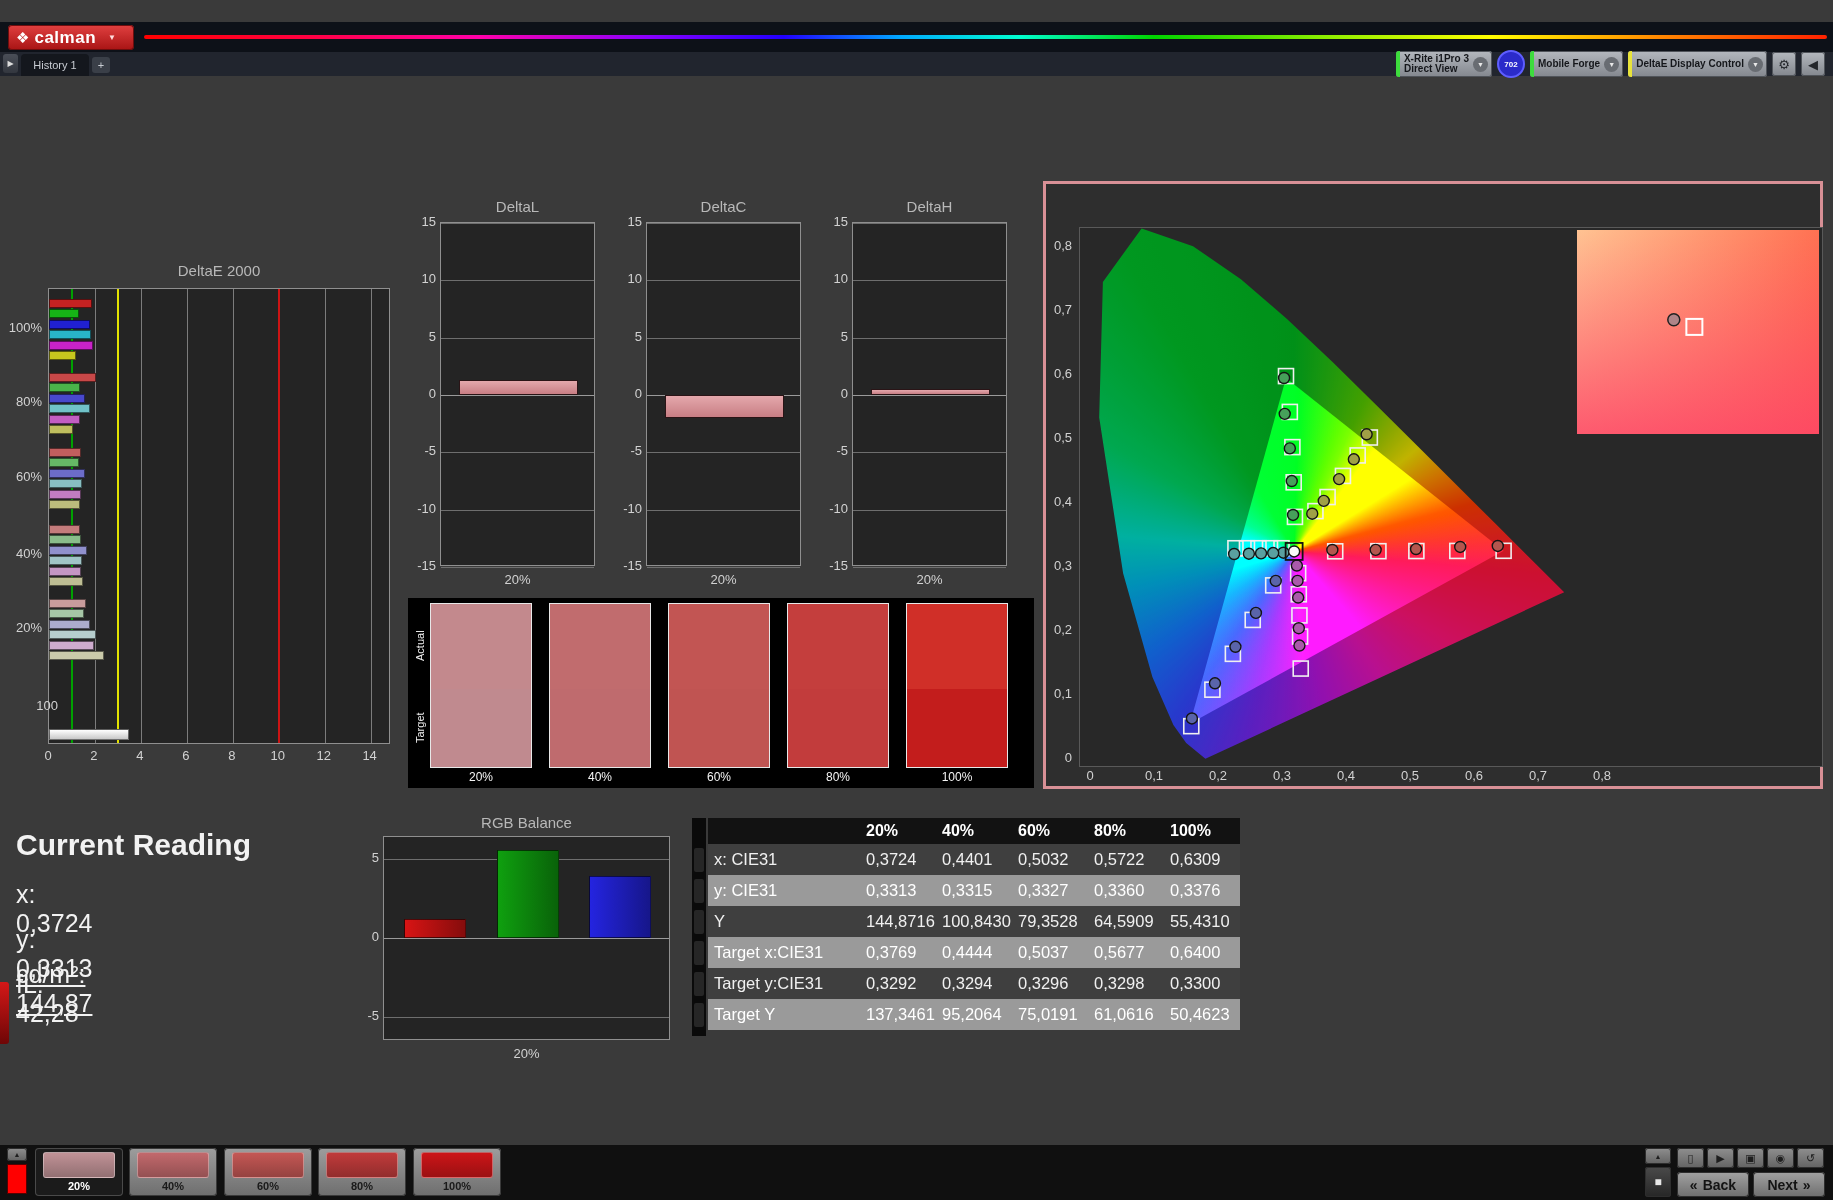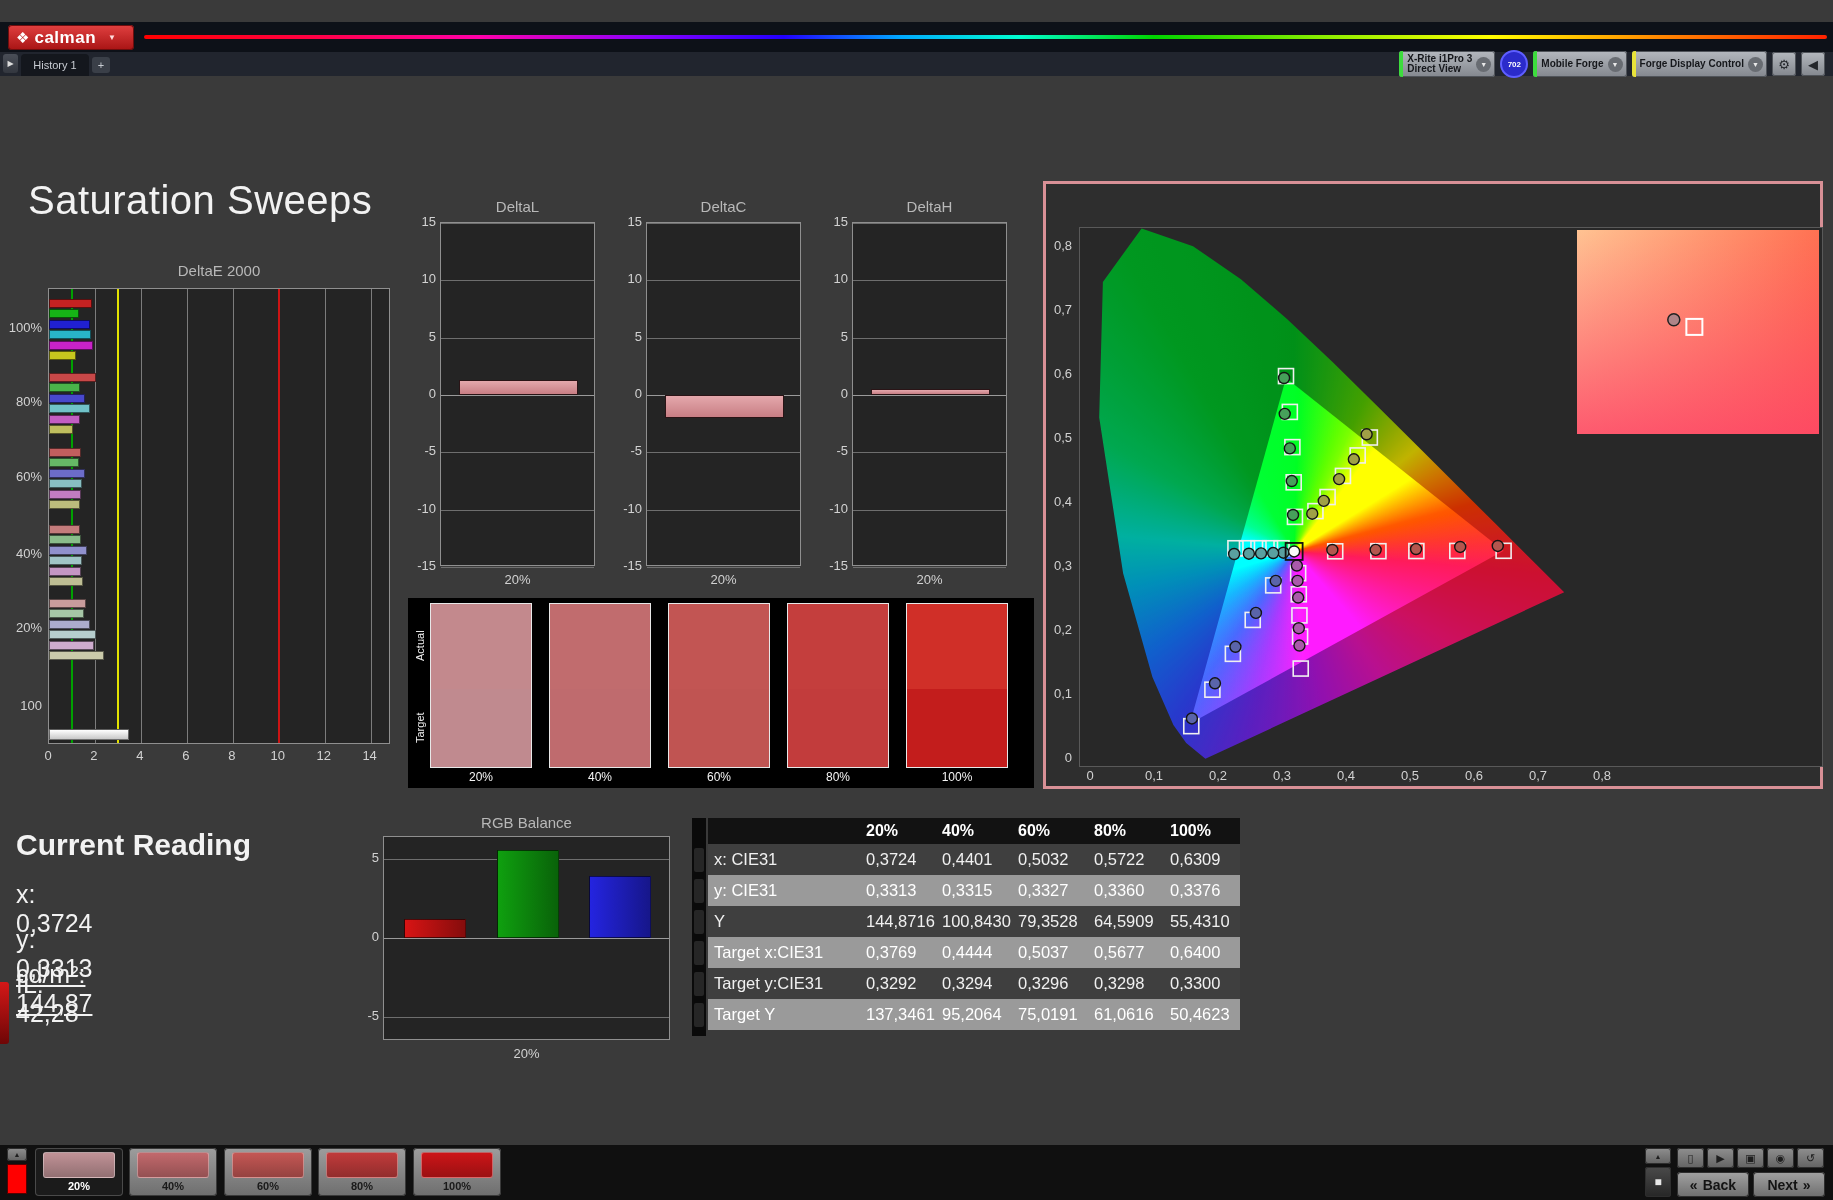--- a/index.html
+++ b/index.html
@@ -130,30 +130,29 @@
       <div class="meterbox">
         <div class="meteraccent" id="acc1" style="background: rgb(61, 220, 61);"></div>
         <div class="metertxt">
             <div>Mobile Forge</div>
           </div>
         <div class="meterdd">▼</div>
       </div>
       <div class="meterbox">
         <div class="meteraccent" id="acc2" style="background: rgb(232, 227, 58);"></div>
         <div class="metertxt">
-            <div>Forge Display Control</div>
+            <div>DeltaE Display Control</div>
           </div>
         <div class="meterdd">▼</div>
       </div>
       <div class="sqbtn">⚙</div>
       <div class="sqbtn">◀</div>
     </div>
   </div>
 
-  <div class="abs pagetitle">Saturation Sweeps</div>
 
   <div class="abs charttitle" style="left:48px;top:262px;width:342px;">DeltaE 2000</div>
   <div class="abs plot" id="deltae-plot" style="left:48px;top:288px;width:342px;height:456px;">
       <div class="gridv" style="left: 45.9459px;"></div>
       <div class="gridv" style="left: 91.8919px;"></div>
       <div class="gridv" style="left: 137.838px;"></div>
       <div class="gridv" style="left: 183.784px;"></div>
       <div class="gridv" style="left: 229.73px;"></div>
       <div class="gridv" style="left: 275.676px;"></div>
       <div class="gridv" style="left: 321.622px;"></div>
@@ -191,21 +190,21 @@
       <div class="debar" style="top: 351.5px; width: 45.027px; background: rgb(206, 172, 206);"></div>
       <div class="debar" style="top: 362px; width: 54.9054px; background: rgb(202, 202, 170);"></div>
       <div class="debar" style="top: 440px; height: 11px; width: 80.4054px; background: linear-gradient(rgb(255, 255, 255), rgb(200, 200, 200));"></div>
     </div>
   <div class="abs" id="deltae-labels">
       <div class="aylab" style="left: 0px; top: 320px; width: 42px;">100%</div>
       <div class="aylab" style="left: 0px; top: 394px; width: 42px;">80%</div>
       <div class="aylab" style="left: 0px; top: 469px; width: 42px;">60%</div>
       <div class="aylab" style="left: 0px; top: 546px; width: 42px;">40%</div>
       <div class="aylab" style="left: 0px; top: 620px; width: 42px;">20%</div>
-      <div class="aylab" style="left: 0px; top: 698px; width: 42px;">100</div>
+      <div class="aylab" style="left: 0px; top: 698px; width: 42px; padding-left: 16px;">100</div>
       <div class="axlab" style="left: 36px; top: 748px; width: 24px;">0</div>
       <div class="axlab" style="left: 81.9459px; top: 748px; width: 24px;">2</div>
       <div class="axlab" style="left: 127.892px; top: 748px; width: 24px;">4</div>
       <div class="axlab" style="left: 173.838px; top: 748px; width: 24px;">6</div>
       <div class="axlab" style="left: 219.784px; top: 748px; width: 24px;">8</div>
       <div class="axlab" style="left: 265.73px; top: 748px; width: 24px;">10</div>
       <div class="axlab" style="left: 311.676px; top: 748px; width: 24px;">12</div>
       <div class="axlab" style="left: 357.622px; top: 748px; width: 24px;">14</div>
     </div>
 

